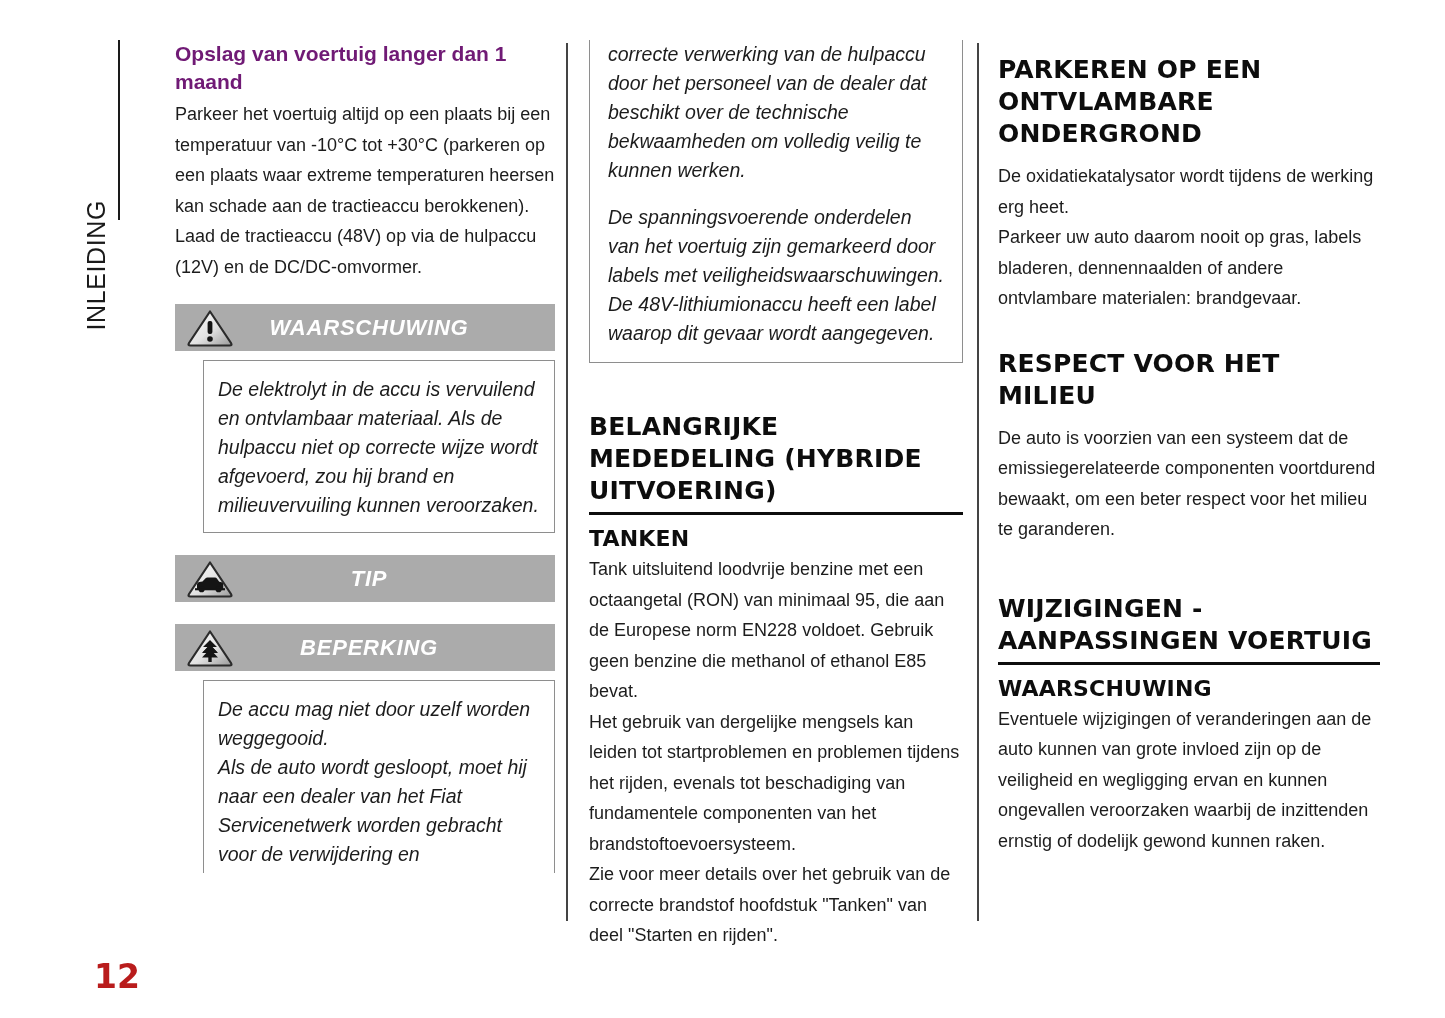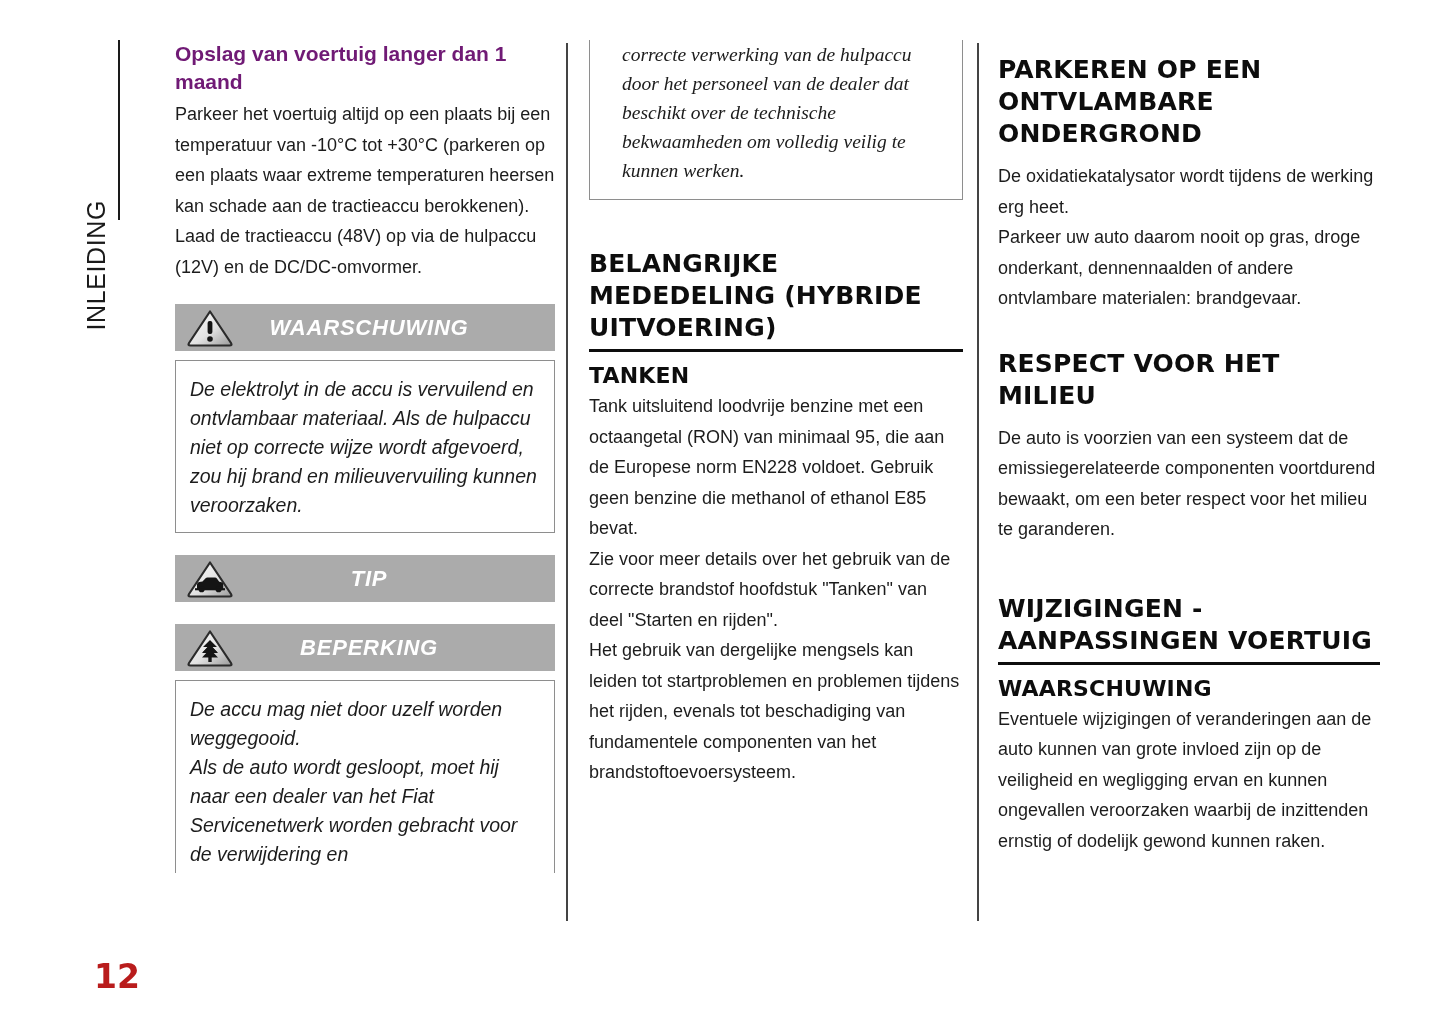--- a/index.html
+++ b/index.html
@@ -127,36 +127,36 @@
     font-style: italic;
     letter-spacing: 0.8px;
     padding-right: 54px;
   }
   .callout-body {
     border: 1.5px solid #8e8e8e;
     border-top: none;
     margin-top: 9px;
     border-top: 1.5px solid #8e8e8e;
     padding: 14px 14px 12px 14px;
+    margin-left: 28px;
   }
   .callout-body.clipped { border-bottom: none; padding-bottom: 4px; }
   .callout-body p {
     font-size: 19.5px;
     line-height: 29px;
     font-style: italic;
     color: #1c1c1c;
   }
   .callout-body p + p { margin-top: 0; }
 
   
   .note-box {
     border: 1.5px solid #8e8e8e;
     border-top: none;
-    padding: 0 14px 14px 32px;
-    font-family: Liberation Serif, serif;
+    padding: 0 14px 14px 18px;
   }
   .note-box p {
     font-size: 19.5px;
     line-height: 29px;
     font-style: italic;
     color: #1c1c1c;
   }
   .note-box p + p { margin-top: 18px; }
 
   
@@ -259,40 +259,41 @@
         <p>Als de auto wordt gesloopt, moet hij naar een dealer van het Fiat Servicenetwerk worden gebracht voor de verwijdering en</p>
       </div>
     </div>
 
   </div>
 
   <div class="col col2">
 
     <div class="note-box">
       <p>correcte verwerking van de hulpaccu door het personeel van de dealer dat beschikt over de technische bekwaamheden om volledig veilig te kunnen werken.</p>
+      <p>De spanningsvoerende onderdelen van het voertuig zijn gemarkeerd door labels met veiligheidswaarschuwingen. De 48V-lithiumionaccu heeft een label waarop dit gevaar wordt aangegeven.</p>
     </div>
 
     <div class="spacer-lg"></div>
 
     <h2 class="display">BELANGRIJKE MEDEDELING (HYBRIDE UITVOERING)</h2>
     <div class="hrule"></div>
 
     <h3 class="display-sm">TANKEN</h3>
     <p class="body">Tank uitsluitend loodvrije benzine met een octaangetal (RON) van minimaal 95, die aan de Europese norm EN228 voldoet. Gebruik geen benzine die methanol of ethanol E85 bevat.</p>
+    <p class="body">Het gebruik van dergelijke mengsels kan leiden tot startproblemen en problemen tijdens het rijden, evenals tot beschadiging van fundamentele componenten van het brandstoftoevoersysteem.</p>
     <p class="body">Zie voor meer details over het gebruik van de correcte brandstof hoofdstuk "Tanken" van deel "Starten en rijden".</p>
-    <p class="body">Het gebruik van dergelijke mengsels kan leiden tot startproblemen en problemen tijdens het rijden, evenals tot beschadiging van fundamentele componenten van het brandstoftoevoersysteem.</p>
 
   </div>
 
   <div class="col col3">
 
     <h2 class="display">PARKEREN OP EEN ONTVLAMBARE ONDERGROND</h2>
     <div class="spacer-sm"></div>
     <p class="body">De oxidatiekatalysator wordt tijdens de werking erg heet.</p>
-    <p class="body">Parkeer uw auto daarom nooit op gras, droge onderkant, dennennaalden of andere ontvlambare materialen: brandgevaar.</p>
+    <p class="body">Parkeer uw auto daarom nooit op gras, labels bladeren, dennennaalden of andere ontvlambare materialen: brandgevaar.</p>
 
     <div class="spacer-md"></div>
 
     <h2 class="display">RESPECT VOOR HET MILIEU</h2>
     <div class="spacer-sm"></div>
     <p class="body">De auto is voorzien van een systeem dat de emissiegerelateerde componenten voortdurend bewaakt, om een beter respect voor het milieu te garanderen.</p>
 
     <div class="spacer-lg"></div>
 
     <h2 class="display">WIJZIGINGEN - AANPASSINGEN VOERTUIG</h2>

